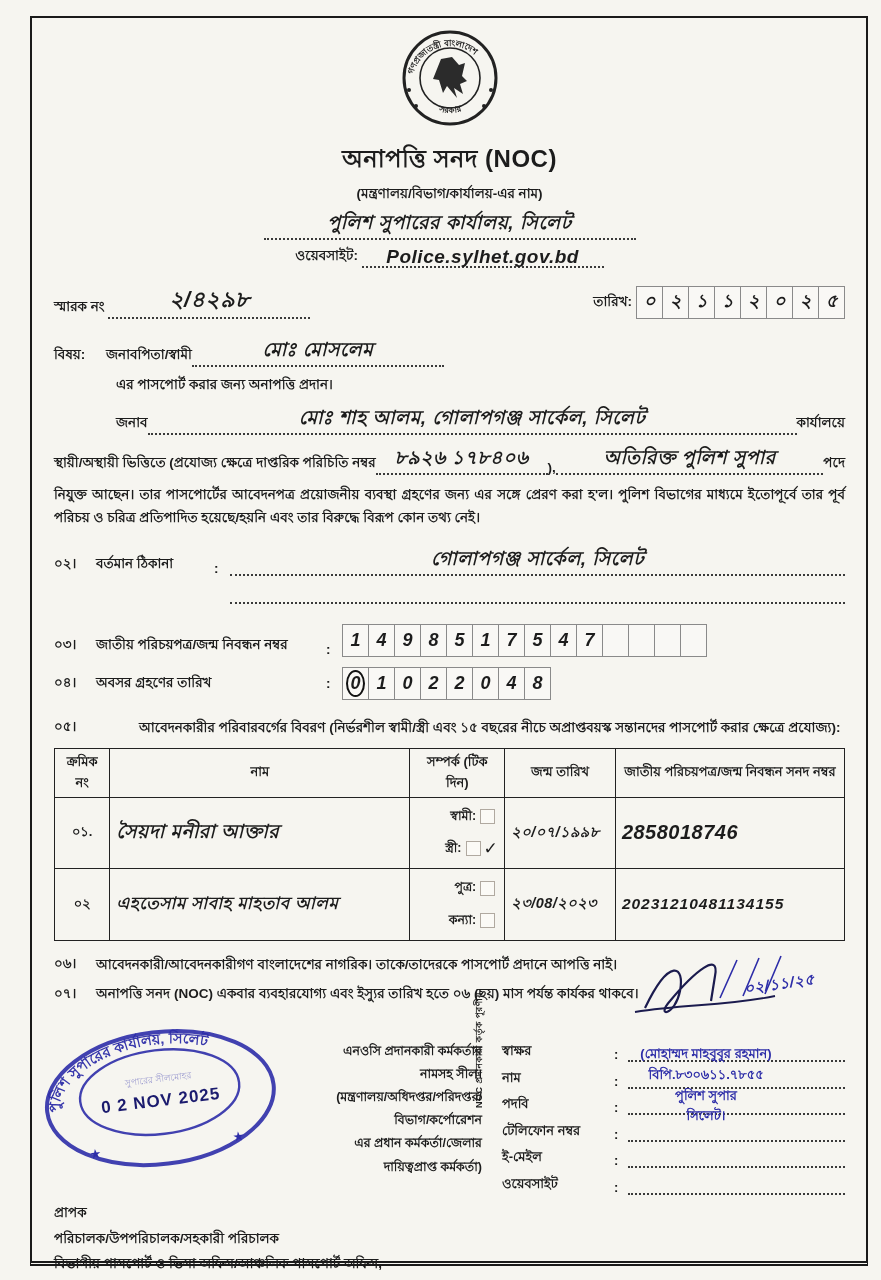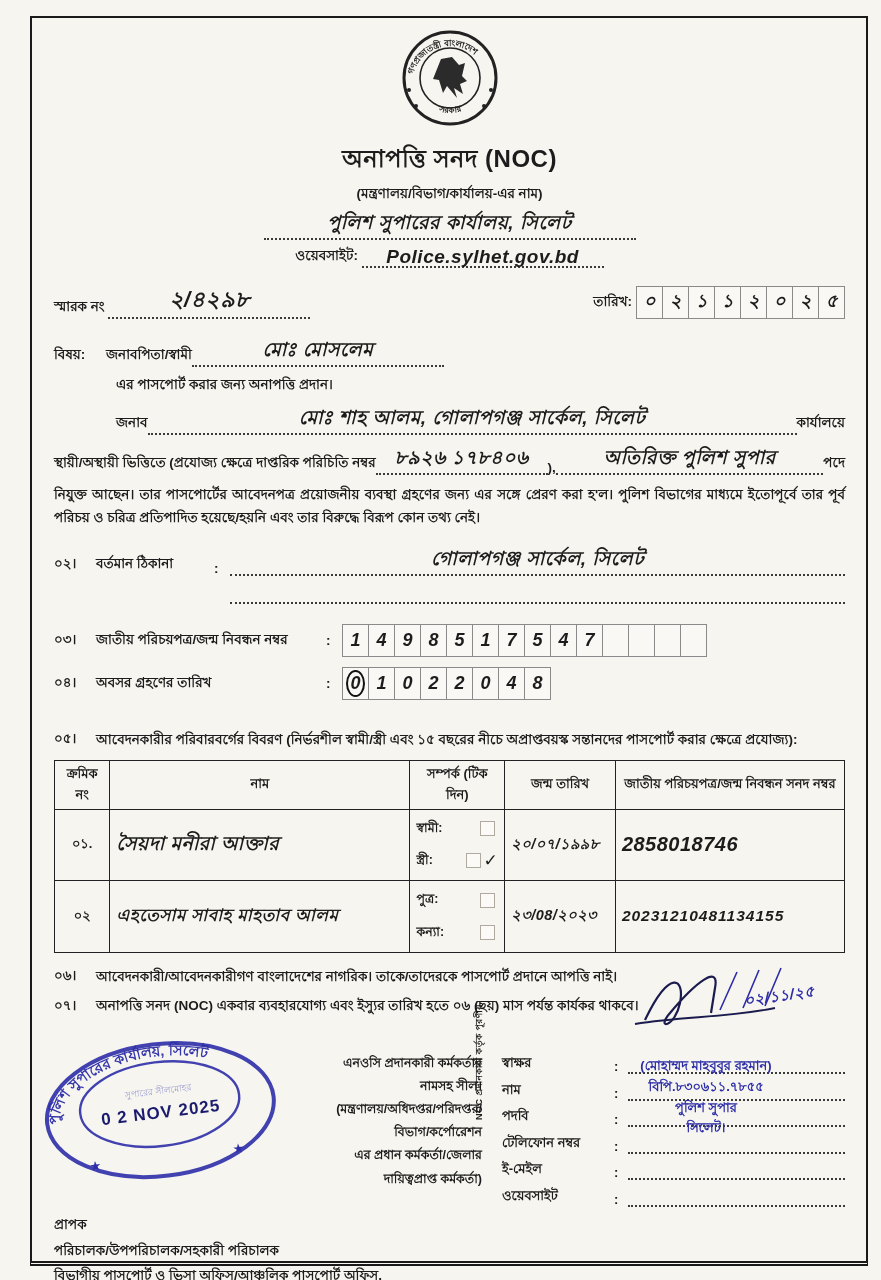--- a/index.html
+++ b/index.html
@@ -37,21 +37,21 @@
     font-size:18px;font-style:italic;font-weight:600;position:relative;background:rgba(255,255,255,.35);
   }
   .dbox:first-child{border-left:1px solid #8a8a8a;}
   .dbox.circled::after{content:"";position:absolute;inset:2px 3px;border:2px solid #111;border-radius:50%;}
   .para{font-size:13.5px;font-weight:bold;line-height:1.75;text-align:justify;}
   table.fam{border-collapse:collapse;width:100%;margin-top:8px;font-size:13px;font-weight:bold;}
   table.fam th,table.fam td{border:1.5px solid #222;padding:3px 6px;vertical-align:middle;}
   table.fam th{font-weight:bold;text-align:center;}
   .cb{display:inline-block;width:13px;height:13px;border:1px solid #b0a9a0;background:#fbfaf6;vertical-align:middle;margin-left:4px;}
   .tick{font-size:17px;font-weight:bold;margin-left:3px;vertical-align:middle;}
-  .relline{display:flex;align-items:center;justify-content:space-between;font-size:12.5px;line-height:1.9;}
+  .relline{display:flex;align-items:center;justify-content:flex-end;font-size:12.5px;line-height:1.9;}
   .issuer{position:relative;height:178px;margin-top:14px;}
   .issuer-caption{
     position:absolute;left:228px;top:20px;width:200px;text-align:right;
     font-size:12.5px;font-weight:bold;line-height:1.85;white-space:pre-line;
   }
   .vnote{
     position:absolute;left:418px;top:88px;width:120px;
     transform:rotate(-90deg);transform-origin:left top;
     font-size:9px;font-weight:bold;letter-spacing:.5px;white-space:nowrap;
   }
@@ -167,21 +167,21 @@
     <div class="row" style="margin-top:14px;">
       <span class="secno">০২।</span>
       <span class="lbl" style="width:118px;">বর্তমান ঠিকানা</span>
       <span style="width:16px;">:</span>
       <span class="fill grow">
           <span class="hand hand-lg">গোলাপগঞ্জ সার্কেল, সিলেট</span>
         </span>
     </div>
     <div style="margin-left:176px;margin-top:26px;border-bottom:2px dotted #3a3a3a;"></div>
 
-    <div class="row" style="margin-top:20px;align-items:center;">
+    <div class="row" style="margin-top:20px;">
       <span class="secno">০৩।</span>
       <span class="lbl" style="width:230px;">জাতীয় পরিচয়পত্র/জন্ম নিবন্ধন নম্বর</span>
       <span style="width:16px;">:</span>
       <span class="dboxes">
           <span class="dbox">1</span>
           <span class="dbox">4</span>
           <span class="dbox">9</span>
           <span class="dbox">8</span>
           <span class="dbox">5</span>
           <span class="dbox">1</span>
@@ -205,21 +205,21 @@
           <span class="dbox">1</span>
           <span class="dbox">0</span>
           <span class="dbox">2</span>
           <span class="dbox">2</span>
           <span class="dbox">0</span>
           <span class="dbox">4</span>
           <span class="dbox">8</span>
         </span>
     </div>
 
-    <div class="row" style="margin-top:28px;align-items:flex-start;">
+    <div class="row" style="margin-top:16px;align-items:flex-start;gap:43px;">
       <span class="secno">০৫।</span>
       <span class="para" style="margin-top:0;">আবেদনকারীর পরিবারবর্গের বিবরণ (নির্ভরশীল স্বামী/স্ত্রী এবং ১৫ বছরের নীচে অপ্রাপ্তবয়স্ক সন্তানদের পাসপোর্ট করার ক্ষেত্রে প্রযোজ্য):</span>
     </div>
 
     <table class="fam">
       <colgroup>
           <col style="width:7%">
           <col style="width:38%">
           <col style="width:12%">
           <col style="width:14%">

